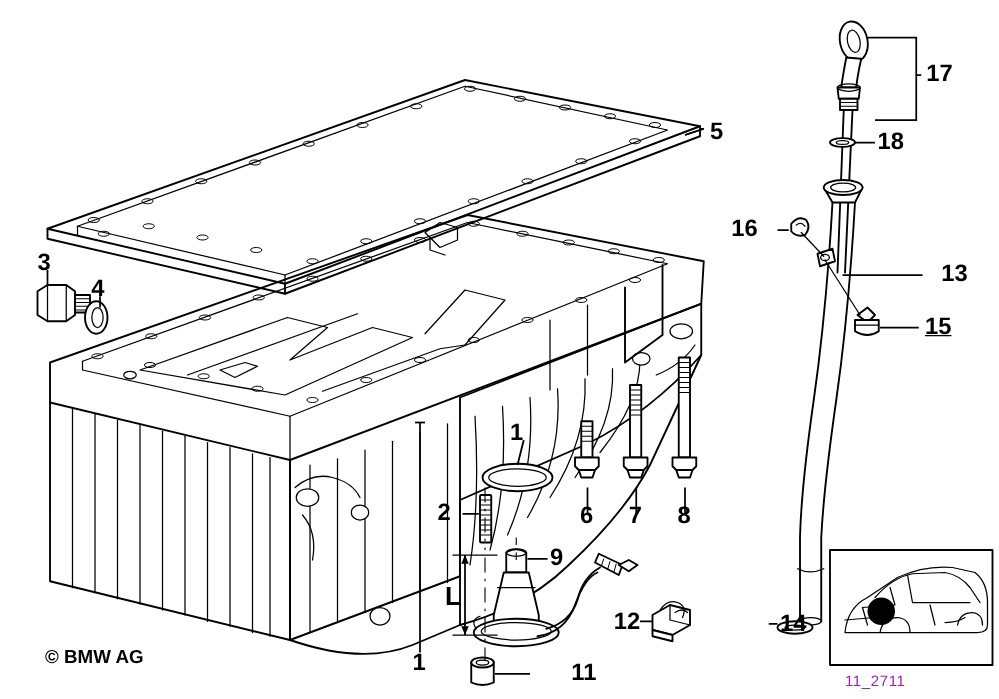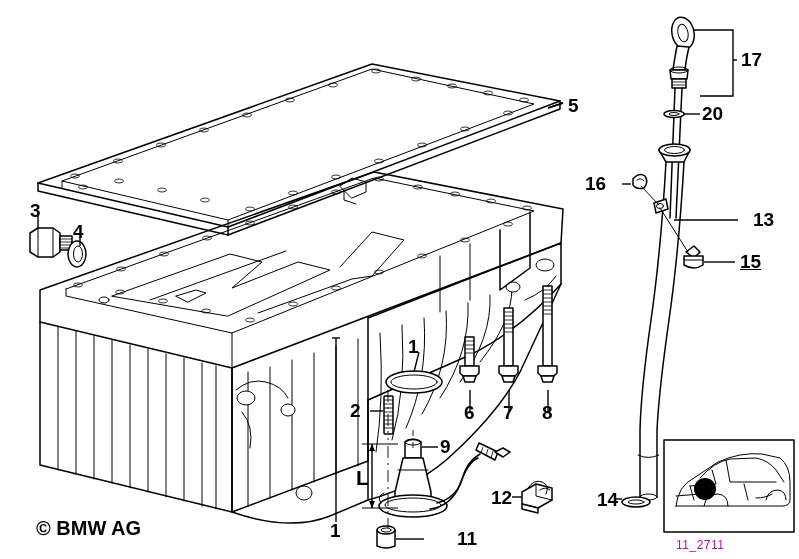--- a/index.html
+++ b/index.html
@@ -1,21 +1,21 @@
 <!DOCTYPE html>
 <html><head>
 <meta charset="utf-8">
 <style>
   html,body{margin:0;padding:0;background:#fff;}
   body{width:799px;height:559px;overflow:hidden;font-family:"Liberation Sans",sans-serif;}
   #stage{position:relative;width:799px;height:559px;background:#fff;}
   svg#art{position:absolute;left:0;top:0;width:799px;height:559px;}
   .lbl{position:absolute;font-family:"Liberation Sans",sans-serif;font-weight:bold;
        font-size:19px;color:#000;line-height:1;white-space:nowrap;}
-  #copy{position:absolute;left:36px;top:517px;font-size:20px;font-weight:bold;color:#000;
+  #copy{position:absolute;left:36px;top:517px;font-size:15px;font-weight:bold;color:#000;
         font-family:"Liberation Sans",sans-serif;white-space:nowrap;}
   #diagid{position:absolute;left:676px;top:538px;font-size:12px;color:#a21caf;
         font-family:"Liberation Sans",sans-serif;letter-spacing:.5px;}
 </style>
 </head>
 <body>
 
 <div id="stage">
 
 <svg id="art" viewBox="0 0 799 559">
@@ -410,24 +410,24 @@
 <span class="lbl" style="left:73px;top:222px;">4</span>
 <span class="lbl" style="left:568px;top:96px;">5</span>
 <span class="lbl" style="left:464px;top:403px;">6</span>
 <span class="lbl" style="left:503px;top:403px;">7</span>
 <span class="lbl" style="left:542px;top:403px;">8</span>
 <span class="lbl" style="left:440px;top:437px;">9</span>
 <span class="lbl" style="left:408px;top:337px;">1</span>
 <span class="lbl" style="left:427px;top:529px;margin-left:30px;">11</span>
 <span class="lbl" style="left:491px;top:488px;">12</span>
 <span class="lbl" style="left:742px;top:210px;margin-left:11px;">13</span>
-<span class="lbl" style="left:597px;top:490px;">14</span>
+<span class="lbl" style="left:624px;top:490px;">14</span>
 <span class="lbl" style="left:740px;top:252px;text-decoration:underline;">15</span>
 <span class="lbl" style="left:585px;top:174px;">16</span>
 <span class="lbl" style="left:741px;top:50px;text-align:right;">17</span>
-<span class="lbl" style="left:702px;top:104px;">20</span>
+<span class="lbl" style="left:702px;top:104px;">18</span>
 
 <span class="lbl" style="left:356px;top:467px;font-size:21px;">L</span>
 
 <div id="copy">© BMW AG</div>
 <div id="diagid">11_2711</div>
 
 </div>
 
 </body></html>

